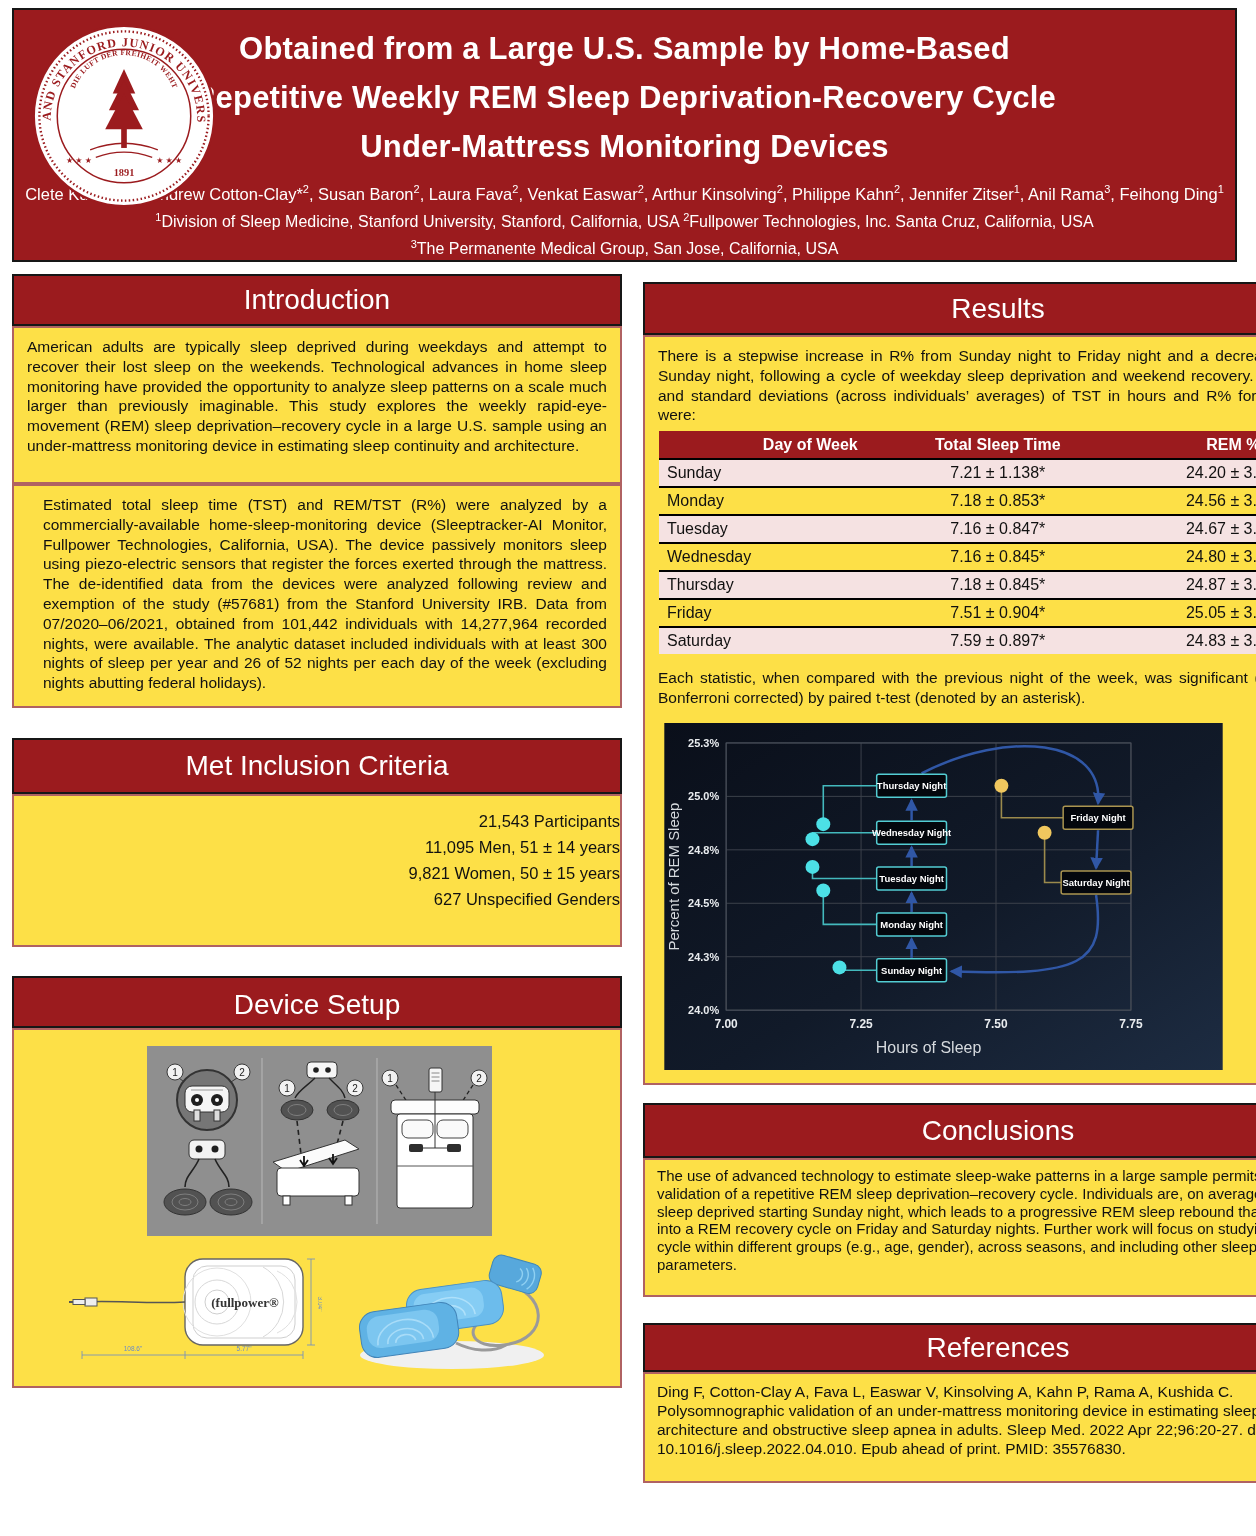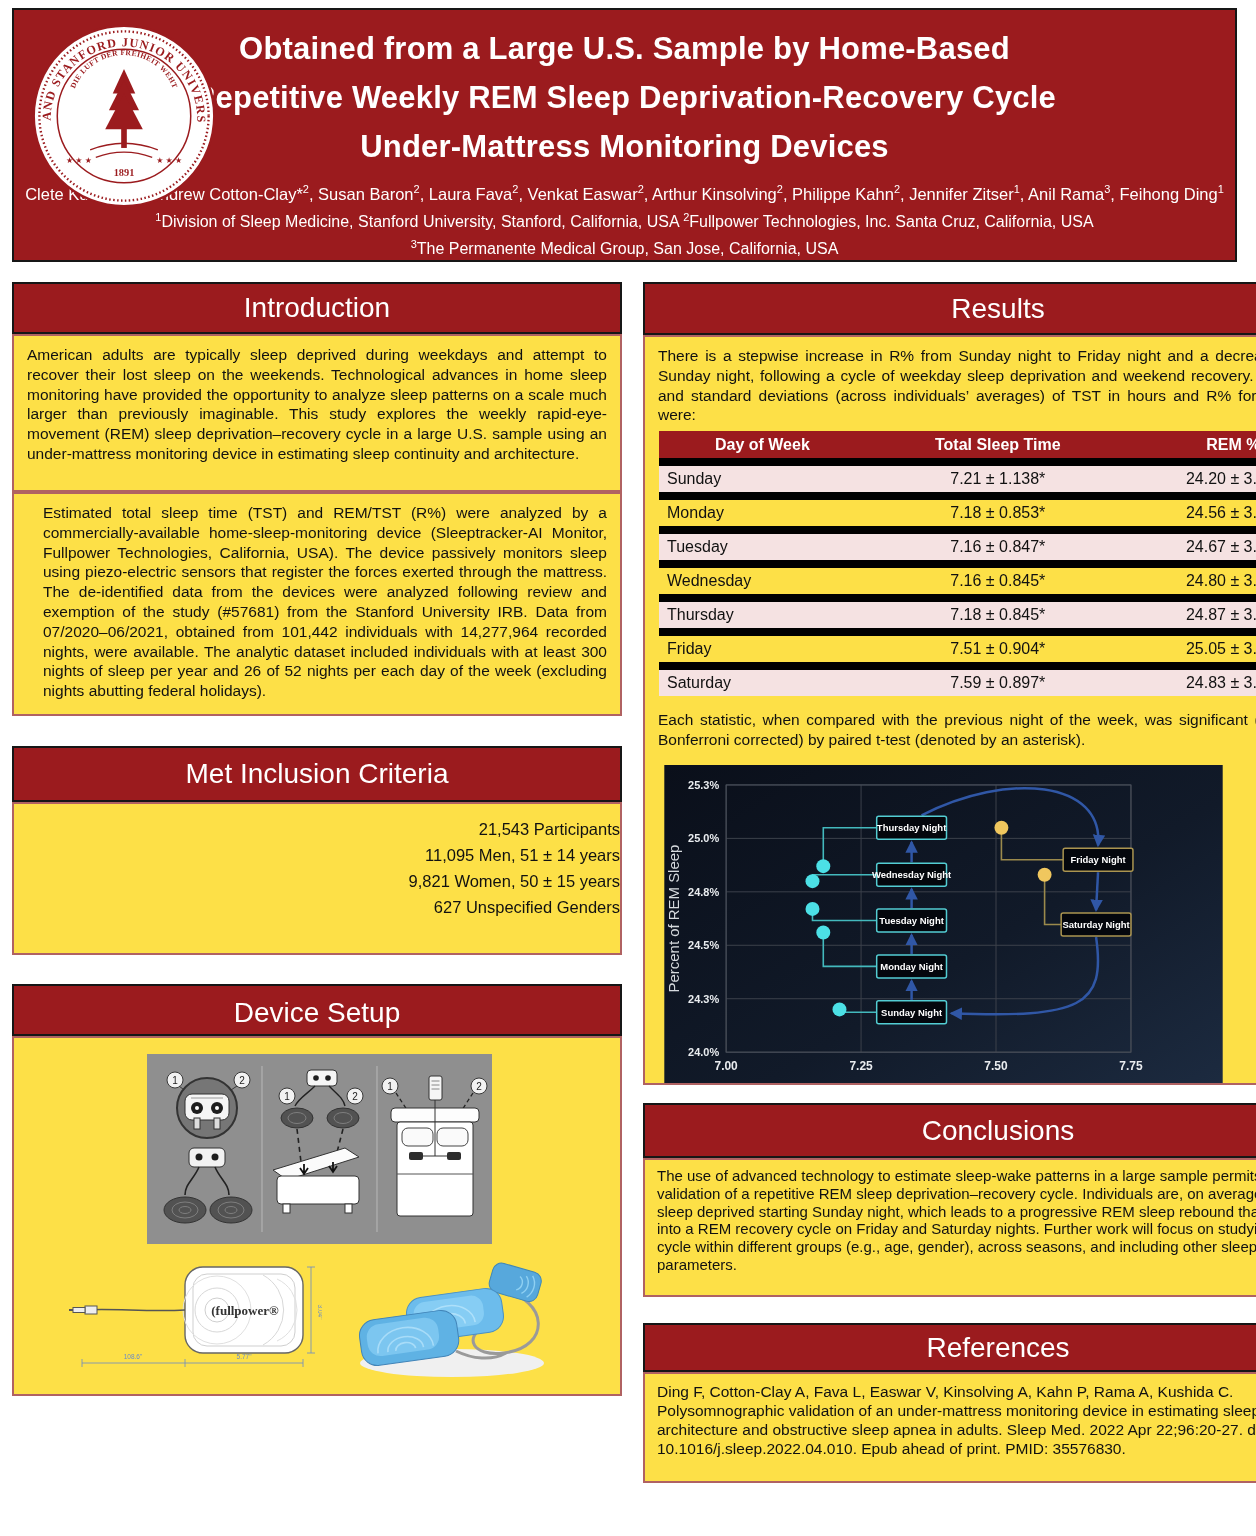--- a/index.html
+++ b/index.html
@@ -12,21 +12,21 @@
   .seal{position:absolute;left:16px;top:12px;width:188px;height:188px;}
   .titles{text-align:center;padding-top:14px;}
   .title-line{font-size:31px;font-weight:bold;line-height:49px;letter-spacing:.2px;}
   .authors{font-size:16.5px;line-height:23px;text-align:center;margin-top:7px;}
   .authors sup{font-size:11px;}
   .affil{font-size:16px;line-height:22px;text-align:center;}
   .affil sup{font-size:11px;}
   .contrib{font-size:15.5px;line-height:22px;text-align:center;font-style:italic;}
 
   
-  .col-left{position:absolute;left:12px;top:282px;width:610px;}
+  .col-left{position:absolute;left:12px;top:274px;width:610px;}
   .col-right{position:absolute;left:643px;top:282px;width:710px;}
 
   .sec-head{background:#9b1b1e;border:2px solid #161616;box-sizing:border-box;
             color:#fff;text-align:center;font-size:28px;font-weight:400;}
   .sec-body{background:#fde047;border:2px solid #b06262;box-sizing:border-box;overflow:hidden;}
 
   .h-intro{height:52px;line-height:48px;}
   .b-intro{height:158px;}
   .h-methods{height:56px;line-height:52px;margin-top:26px;}
   .b-methods{height:224px;padding-left:16px;}
@@ -47,23 +47,23 @@
                   text-align:left;color:#111;}
   .refs-text{padding:8px 12px;font-size:15.5px;line-height:19px;text-align:left;color:#111;}
 
   .criteria{padding-top:12px;text-align:right;font-size:16.5px;color:#111;}
   .criteria div{line-height:26px;min-height:26px;}
 
   
   table.stats{width:calc(100% - 28px);margin:2px 14px 4px 14px;border-collapse:collapse;
               font-size:16px;color:#111;}
   table.stats th{background:#9b1b1e;color:#fff;font-weight:bold;padding:3px 8px;height:21px;}
-  table.stats th:first-child{text-align:center;}
+  table.stats th:first-child{text-align:right;}
   table.stats th:not(:first-child){text-align:center;}
-  table.stats td{padding:2.5px 8px;height:21px;border-top:8px solid #000000;margin-left:11px;}
+  table.stats td{padding:2.5px 8px;height:21px;border-top:2px solid #000000;margin-left:11px;}
   table.stats tbody tr:nth-child(odd) td{background:#f5e2e2;}
   table.stats td:first-child{text-align:left;}
   table.stats td:not(:first-child){text-align:center;}
 
   .chart-wrap{margin:6px 0 0 19px;width:559px;height:347px;}
   .chart-wrap svg{display:block;}
 
   .gray-panel{position:absolute;left:133px;top:16px;width:345px;height:190px;background:#8f8f8f;}
   .draw-wrap{position:absolute;left:53px;top:221px;width:255px;height:125px;}
   .photo-wrap{position:absolute;left:338px;top:217px;width:205px;height:130px;}

